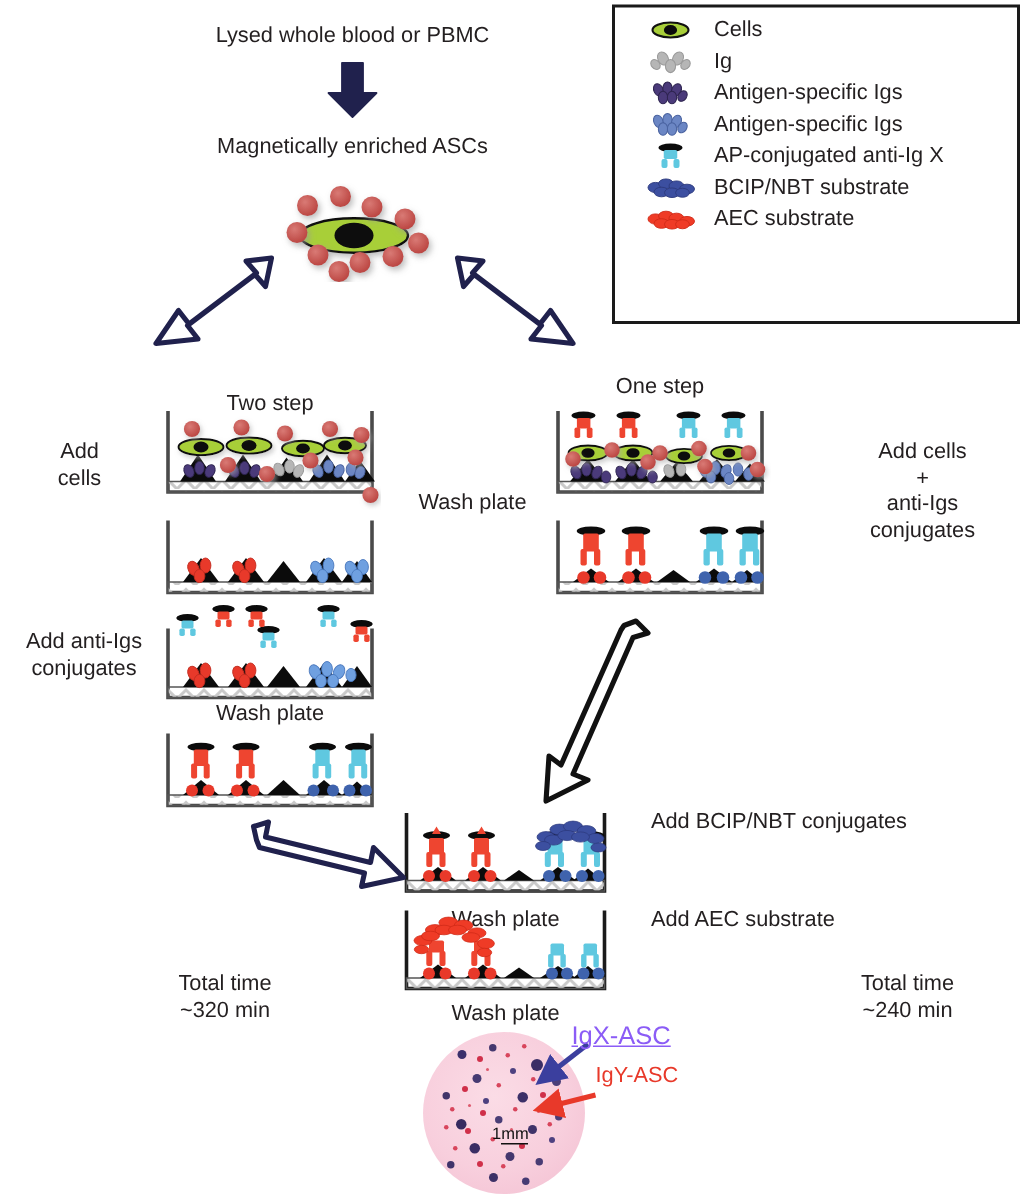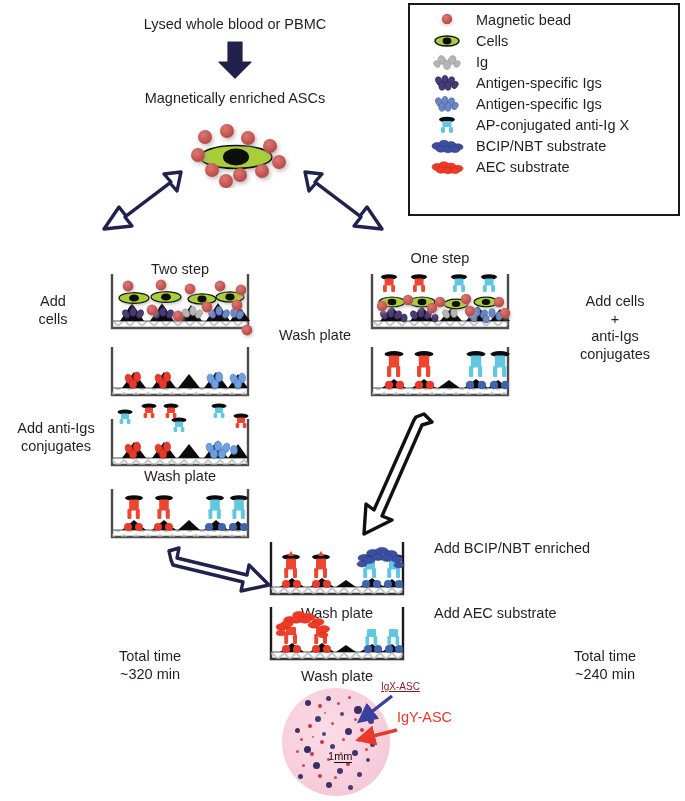--- a/index.html
+++ b/index.html
@@ -38,21 +38,21 @@
   #plate-wrap{position:absolute;left:282px;top:688px;width:108px;height:108px;}
   #plate{
     width:108px;height:108px;border-radius:50%;
     background:radial-gradient(circle at 44% 40%, #fbdce6 0%, #f8cfdd 55%, #f2bed0 100%);
     position:relative;overflow:hidden;text-align:right;
   }
   .spot{position:absolute;border-radius:50%;}
   #scalebar{position:absolute;left:46px;top:62px;font-size:11px;color:#111;white-space:nowrap;}
   #scalebar u{text-decoration:none;border-bottom:1.6px solid #111;padding-bottom:0px;}
 
-  .lbl-igx{position:absolute;left:381px;top:681px;font-size:10px;color:#7f1d1d;white-space:nowrap;text-decoration:underline;}
+  .lbl-igx{position:absolute;left:381px;top:681px;font-size:17px;color:#8b5cf6;white-space:nowrap;text-decoration:underline;}
   .lbl-igy{position:absolute;left:397px;top:709px;font-size:14.5px;color:#e8392a;white-space:nowrap;}
 </style>
 </head>
 <body>
 
 <div class="abs txt ctr" style="left:90px;top:16px;width:290px;">Lysed whole blood or PBMC</div>
 
 <div class="arrow" style="left:214px;top:40px;">
   <svg width="42" height="40" viewBox="0 0 42 40">
     <path d="M14 2 L28 2 L28 22 L37 22 L21 38 L5 22 L14 22 Z" fill="#20214d" stroke="#20214d" stroke-width="1.2" stroke-linejoin="round"></path>
@@ -99,35 +99,20 @@
 <div class="arrow" style="left:300px;top:168px;">
   <svg width="88" height="66" viewBox="0 0 88 66">
     <g transform="translate(88,0) scale(-1,1)">
       <path d="M83 4 L66 6 L73 14 L28 48 L21 39 L6 61 L34 58 L27 49 L72 15 L79 23 Z" fill="#ffffff" stroke="#20214d" stroke-width="3.4" stroke-linejoin="round"></path>
     </g>
   </svg>
 </div>
 
 <div id="legend" class="abs">
 
-  <div class="leg-row">
-    <span class="leg-ico">
-      <svg width="26" height="20" viewBox="0 0 26 20">
-        <defs>
-            <radialGradient id="lb1" cx="38%" cy="34%" r="66%">
-          <stop offset="0%" stop-color="#d97a75"></stop>
-              <stop offset="100%" stop-color="#bc4743"></stop>
-            </radialGradient>
-          </defs>
-        <ellipse cx="13" cy="12" rx="8" ry="5" fill="#ddd" opacity=".5"></ellipse>
-        <circle cx="13" cy="9" r="5.2" fill="url(#lb1)"></circle>
-      </svg>
-    </span>
-    <span class="leg-lbl">Magnetic bead</span>
-  </div>
 
 
   <div class="leg-row">
     <span class="leg-ico">
       <svg width="34" height="18" viewBox="0 0 34 18">
         <ellipse cx="17" cy="9" rx="12" ry="5" fill="#a8cf39" stroke="#111" stroke-width="1.4"></ellipse>
         <ellipse cx="17" cy="9" rx="4.4" ry="3.4" fill="#0b0b0b"></ellipse>
       </svg>
     </span>
     <span class="leg-lbl">Cells</span>
@@ -237,21 +222,21 @@
 conjugates</div>
 <div class="abs txt ctr" style="left:100px;top:468px;width:160px;">Wash plate</div>
 <div class="abs txt ctr" style="left:90px;top:648px;width:120px;">Total time
 ~320 min</div>
 
 <div class="abs txt ctr" style="left:258px;top:327px;width:114px;">Wash plate</div>
 <div class="abs txt ctr" style="left:550px;top:293px;width:130px;">Add cells
 +
 anti-Igs
 conjugates</div>
-<div class="abs txt" style="left:434px;top:540px;width:250px;">Add BCIP/NBT enriched</div>
+<div class="abs txt" style="left:434px;top:540px;width:250px;">Add BCIP/NBT conjugates</div>
 <div class="abs txt" style="left:434px;top:605px;width:250px;">Add AEC substrate</div>
 <div class="abs txt ctr" style="left:545px;top:648px;width:120px;">Total time
 ~240 min</div>
 <div class="abs txt ctr" style="left:270px;top:605px;width:134px;">Wash plate</div>
 <div class="abs txt ctr" style="left:270px;top:668px;width:134px;">Wash plate</div>
 
 <svg width="0" height="0" style="position:absolute">
   <defs>
     <radialGradient id="bead" cx="38%" cy="34%" r="66%">
       <stop offset="0%" stop-color="#d97a75"></stop>

